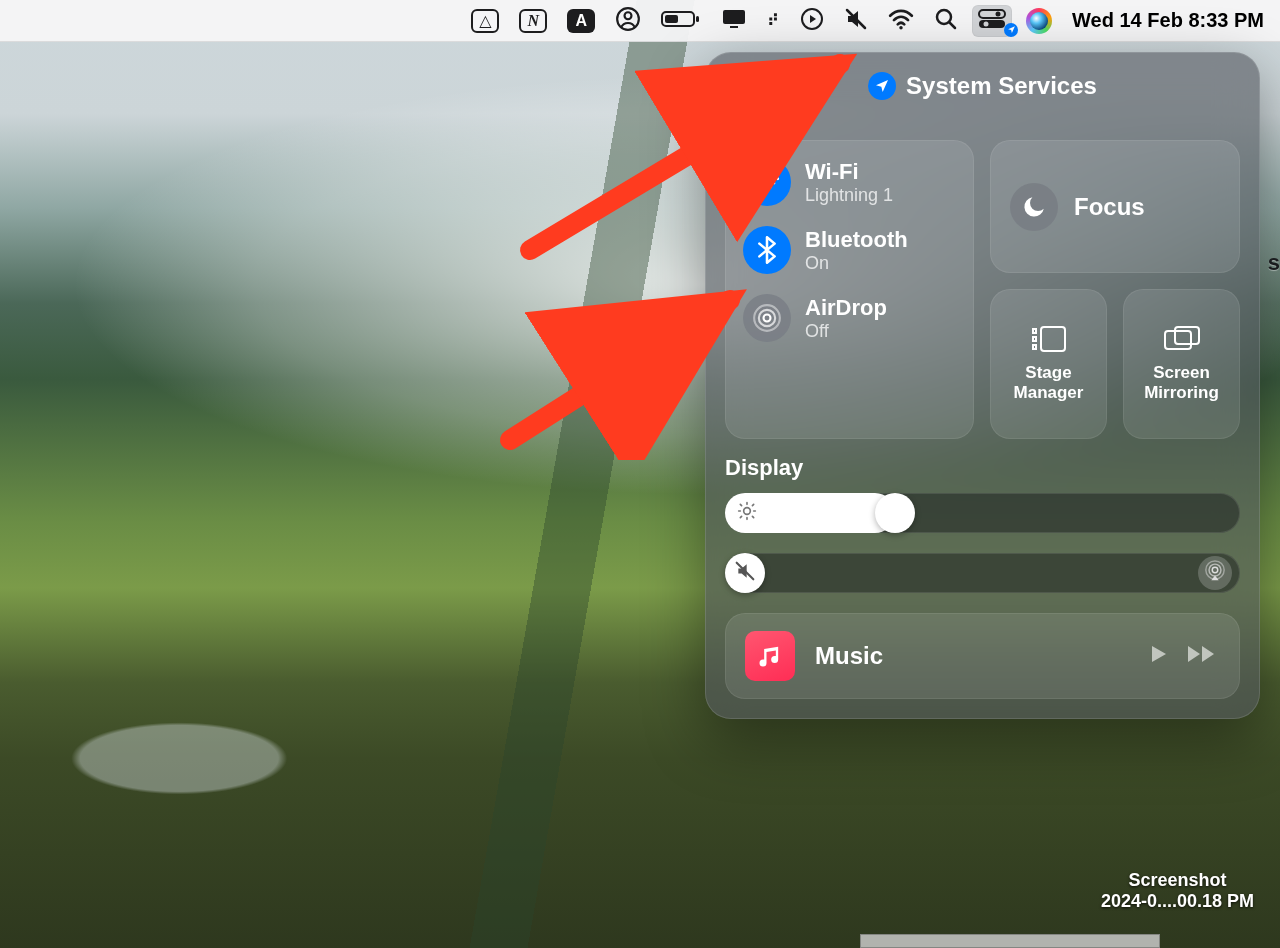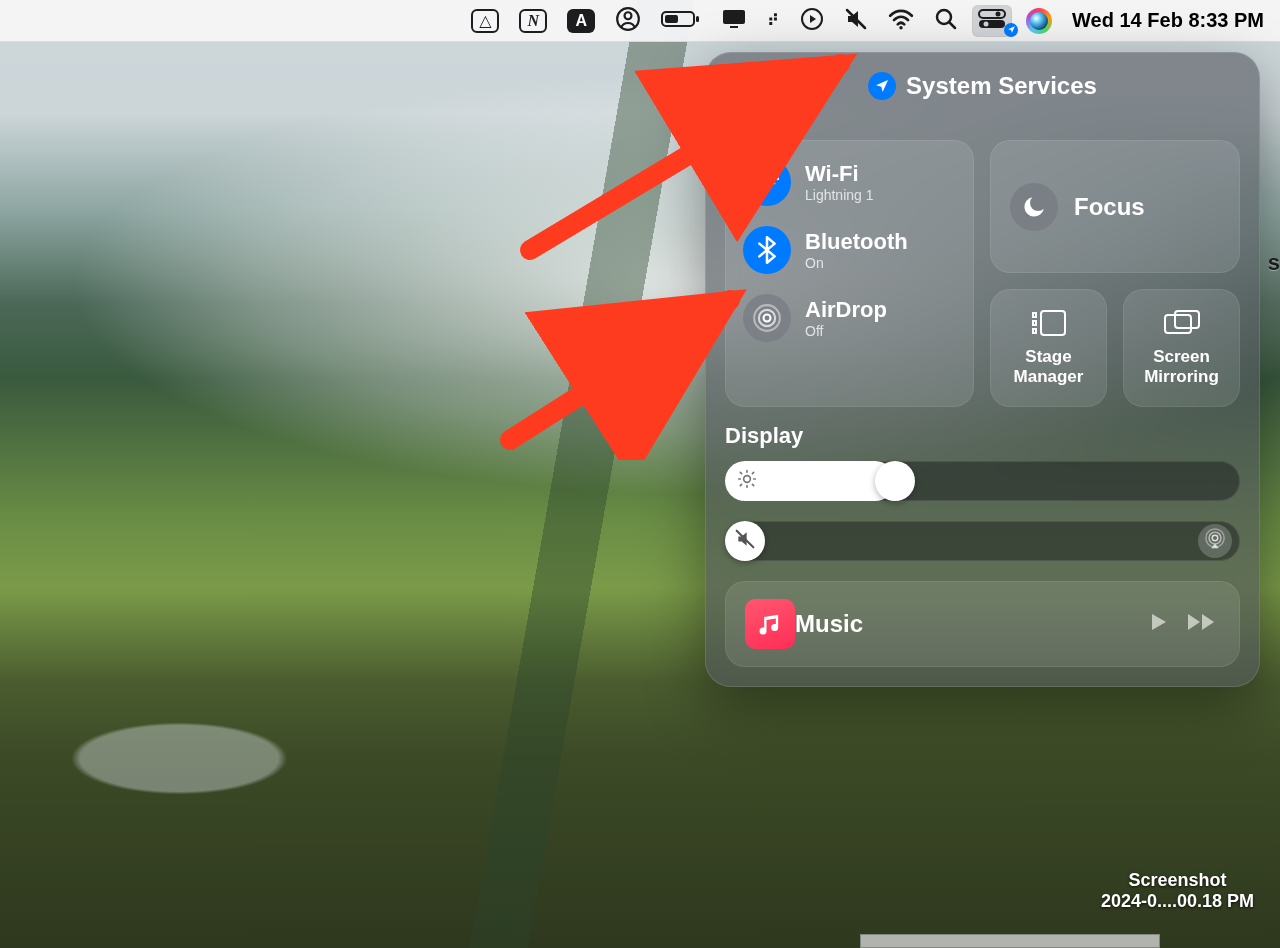--- a/index.html
+++ b/index.html
@@ -51,38 +51,38 @@
   .loc-circle{ width:28px;height:28px;border-radius:50%;background:#007aff;display:flex;align-items:center;justify-content:center; }
   .cc-title{ font-size:24px; font-weight:700; }
   .cc-row1{ display:flex; gap:16px; margin-bottom:16px;margin-top:40px; }
   .tile{ background:rgba(255,255,255,0.1); border-radius:20px; box-shadow:inset 0 0 0 1px rgba(255,255,255,.08); }
   .net-tile{ flex:1; padding:14px 18px; display:flex; flex-direction:column; gap:12px; }
   .net-item{ display:flex; align-items:center; gap:14px; padding:4px 0; }
   .net-icon{ width:48px;height:48px;border-radius:50%;display:flex;align-items:center;justify-content:center; flex:0 0 48px; }
   .net-icon.on{ background:#007aff; }
   .net-icon.off{ background:rgba(120,125,132,0.8); }
   .net-text .t1{ font-size:22px; font-weight:700; }
-  .net-text .t2{ font-size:14px; color:rgba(255,255,255,.75); font-weight:500; }
+  .net-text .t2{ font-size:18px; color:rgba(255,255,255,.75); font-weight:500; }
   .right-col{ display:flex; flex-direction:column; gap:16px; width:250px; }
   .focus-tile{ display:flex; align-items:center; gap:16px; padding:18px 20px; }
   .focus-icon{ width:48px;height:48px;border-radius:50%;background:rgba(120,125,132,.85);display:flex;align-items:center;justify-content:center; }
   .focus-label{ font-size:24px; font-weight:700; }
   .small-row{ display:flex; gap:16px; }
-  .small-tile{ flex:1; padding:14px 8px; display:flex; flex-direction:column; align-items:center; justify-content:center; gap:6px; height:118px; }
+  .small-tile{ flex:1; padding:14px 8px; display:flex; flex-direction:column; align-items:center; justify-content:center; gap:6px; height:150px; }
   .small-tile svg{ flex:0 0 auto; }
   .small-label{ font-size:17px; font-weight:600; text-align:center; line-height:1.15; }
   .sect{ margin-bottom:20px; }
   .sect-title{ font-size:22px; font-weight:700; margin-bottom:12px; }
   .slider{ position:relative; height:40px; background:rgba(20,22,25,.45); border-radius:20px; box-shadow:inset 0 0 0 1px rgba(255,255,255,.1); }
   .slider-fill{ position:absolute; left:0; top:0; bottom:0; width:170px; background:#fff; border-radius:20px; display:flex; align-items:center; padding-left:12px; }
   .slider-knob{ position:absolute; width:40px;height:40px;border-radius:50%;background:#fff;box-shadow:0 2px 6px rgba(0,0,0,.3); left:150px; top:0; }
   .sound-slider{ position:relative; height:40px; background:rgba(20,22,25,.45); border-radius:20px; display:flex; align-items:center; justify-content:space-between; padding-right:8px; box-shadow:inset 0 0 0 1px rgba(255,255,255,.1);}
   .sound-knob{ width:40px;height:40px;border-radius:50%;background:#fff;display:flex;align-items:center;justify-content:center;box-shadow:0 2px 6px rgba(0,0,0,.3);}
   .airplay-btn{ width:34px;height:34px;border-radius:50%;background:rgba(255,255,255,.2);display:flex;align-items:center;justify-content:center;}
-  .music-tile{ display:flex; align-items:center; padding:18px 20px; }
+  .music-tile{ display:flex; align-items:center; gap:20px; padding:18px 20px; }
   .music-icon{ width:50px;height:50px;border-radius:10px;background:linear-gradient(160deg,#ff5670,#ff2d55);display:flex;align-items:center;justify-content:center; }
   .music-title{ font-size:24px; font-weight:700; flex:1; }
   .music-ctrls{ display:flex; gap:16px; align-items:center; color:rgba(255,255,255,.6); }
   
   .arrow{ position:absolute; pointer-events:none; }
   
   .file-label{ position:absolute; right:26px; bottom:36px; text-align:center; color:#fff; font-weight:700; text-shadow:0 1px 3px rgba(0,0,0,.8); font-size:18px;margin-left:22px; }
   .bottom-strip{position:absolute;bottom:0;right:120px;width:300px;height:14px;background:rgba(210,210,210,.8);border:1px solid rgba(0,0,0,.25);}
   .s-right{position:absolute;top:250px;right:0;color:#1a1c1e;font-size:22px;font-weight:600;text-shadow:0 1px 1px rgba(255,255,255,.4);}
 </style>

